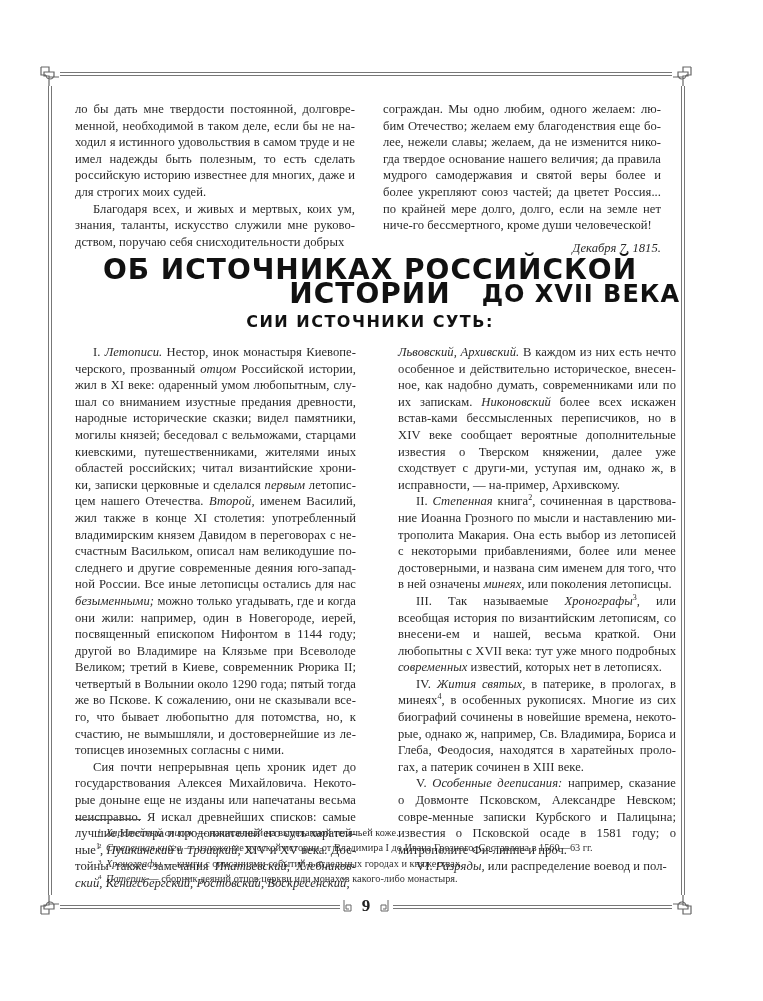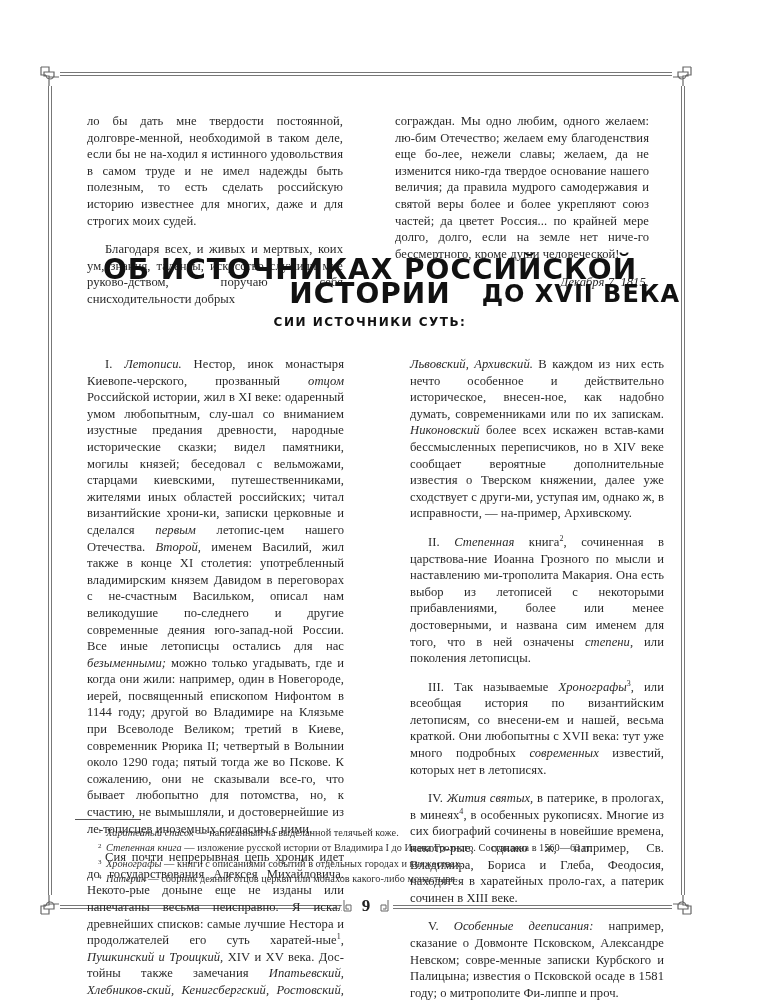--- a/index.html
+++ b/index.html
@@ -27,35 +27,35 @@
   .pn-orn { position:absolute; top:899px; width:10px; height:13px; background:#fff; }
   .pn-orn svg { width:10px; height:13px; display:block; }
   .pn-orn.l { left:342px; }
   .pn-orn.r { left:380px; }
   .page-number { position:absolute; left:356px; top:896px; width:20px; text-align:center;
                  font-size:17px; font-weight:bold; color:#222; }
 
   
   .col { position:absolute; font-size:12.6px; line-height:16.6px; text-align:justify;
          letter-spacing:0.05px; }
-  .col p { margin:12px; text-indent:18px; }
+  .col p { margin:0; text-indent:18px; }
   .col p.noindent { text-indent:0; }
   .col i { font-style:italic; }
   sup { font-size:8px; line-height:0; vertical-align:super; }
 
   .top-left { left:75px; top:101px; width:280px; }
   .top-right { left:383px; top:101px; width:278px; }
   .date { text-align:right; font-style:italic; margin-top:6px !important; text-indent:0 !important; }
 
   .title { position:absolute; left:60px; width:620px; text-align:center;
            font-family:"DejaVu Sans","Liberation Sans",sans-serif; font-weight:bold;
            color:#111; letter-spacing:1px; }
   .title1 { top:258px; font-size:28px; line-height:24px; }
   .title2 { top:282px; font-size:24px; line-height:24px;text-align:right; }
-  .subtitle { top:312px; font-size:12px; line-height:20px; letter-spacing:1.5px; }
+  .subtitle { top:312px; font-size:16px; line-height:20px; letter-spacing:1.5px; }
 
   .main-left { left:75px; top:344px; width:281px; }
   .main-right { left:398px; top:344px; width:278px; }
 
   .fn-rule { position:absolute; left:75px; top:819px; width:66px; height:1px; background:#555; }
   .footnotes { position:absolute; left:90px; top:825px; width:580px; font-size:10.3px;
                line-height:15.3px; color:#333;margin-left:8px; }
   .footnotes div { white-space:nowrap; }
   .footnotes .num { display:inline-block; width:8px; font-size:7px; vertical-align:top; position:relative; top:-1px; }
 </style>
@@ -102,21 +102,21 @@
 <div class="title title2">ДО XVII ВЕКА</div>
 <div class="title subtitle">СИИ ИСТОЧНИКИ СУТЬ:</div>
 
 <div class="col main-left">
   <p><span>I. </span><i>Летописи.</i><span> Нестор, инок монастыря Киевопе-черского, прозванный </span><i>отцом</i><span> Российской истории, жил в XI веке: одаренный умом любопытным, слу-шал со вниманием изустные предания древности, народные исторические сказки; видел памятники, могилы князей; беседовал с вельможами, старцами киевскими, путешественниками, жителями иных областей российских; читал византийские хрони-ки, записки церковные и сделался </span><i>первым</i><span> летопис-цем нашего Отечества. </span><i>Второй,</i><span> именем Василий, жил также в конце XI столетия: употребленный владимирским князем Давидом в переговорах с не-счастным Васильком, описал нам великодушие по-следнего и другие современные деяния юго-запад-ной России. Все иные летописцы остались для нас </span><i>безыменными;</i><span> можно только угадывать, где и когда они жили: например, один в Новегороде, иерей, посвященный епископом Нифонтом в 1144 году; другой во Владимире на Клязьме при Всеволоде Великом; третий в Киеве, современник Рюрика II; четвертый в Волынии около 1290 года; пятый тогда же во Пскове. К сожалению, они не сказывали все-го, что бывает любопытно для потомства, но, к счастию, не вымышляли, и достовернейшие из ле-тописцев иноземных согласны с ними.</span></p>
   <p><span>Сия почти непрерывная цепь хроник идет до государствования Алексея Михайловича. Некото-рые доныне еще не изданы или напечатаны весьма неисправно. Я искал древнейших списков: самые лучшие Нестора и продолжателей его суть харатей-ные</span><sup>1</sup><span>, </span><i>Пушкинский и Троицкий,</i><span> XIV и XV века. Дос-тойны также замечания </span><i>Ипатьевский, Хлебников-ский, Кенигсбергский, Ростовский, Воскресенский,</i></p>
 </div>
 
 <div class="col main-right">
   <p class="noindent"><i>Львовский, Архивский.</i><span> В каждом из них есть нечто особенное и действительно историческое, внесен-ное, как надобно думать, современниками или по их запискам. </span><i>Никоновский</i><span> более всех искажен встав-ками бессмысленных переписчиков, но в XIV веке сообщает вероятные дополнительные известия о Тверском княжении, далее уже сходствует с други-ми, уступая им, однако ж, в исправности, — на-пример, Архивскому.</span></p>
-  <p><span>II. </span><i>Степенная</i><span> книга</span><sup>2</sup><span>, сочиненная в царствова-ние Иоанна Грозного по мысли и наставлению ми-трополита Макария. Она есть выбор из летописей с некоторыми прибавлениями, более или менее достоверными, и названа сим именем для того, что в ней означены </span><i>степени</i><span>, или поколения летописцы.</span></p>
+  <p><span>II. </span><i>Степенная</i><span> книга</span><sup>2</sup><span>, сочиненная в царствова-ние Иоанна Грозного по мысли и наставлению ми-трополита Макария. Она есть выбор из летописей с некоторыми прибавлениями, более или менее достоверными, и названа сим именем для того, что в ней означены </span><i>минеях</i><span>, или поколения летописцы.</span></p>
   <p><span>III. Так называемые </span><i>Хронографы</i><sup>3</sup><span>, или всеобщая история по византийским летописям, со внесени-ем и нашей, весьма краткой. Они любопытны с XVII века: тут уже много подробных </span><i>современных</i><span> известий, которых нет в летописях.</span></p>
   <p><span>IV. </span><i>Жития святых,</i><span> в патерике, в прологах, в минеях</span><sup>4</sup><span>, в особенных рукописях. Многие из сих биографий сочинены в новейшие времена, некото-рые, однако ж, например, Св. Владимира, Бориса и Глеба, Феодосия, находятся в харатейных проло-гах, а патерик сочинен в XIII веке.</span></p>
   <p><span>V. </span><i>Особенные дееписания:</i><span> например, сказание о Довмонте Псковском, Александре Невском; совре-менные записки Курбского и Палицына; известия о Псковской осаде в 1581 году; о митрополите Фи-липпе и проч.</span></p>
   <p><span>VI. </span><i>Разряды,</i><span> или распределение воевод и пол-</span></p>
 </div>
 
 <div class="fn-rule"></div>
 <div class="footnotes">
   <div><span class="num">1</span><i>Харатейный список</i><span> — написанный на выделанной телячьей коже.</span></div>
   <div><span class="num">2</span><i>Степенная книга</i><span> — изложение русской истории от Владимира I до Ивана Грозного. Составлена в 1560—63 гг.</span></div>

